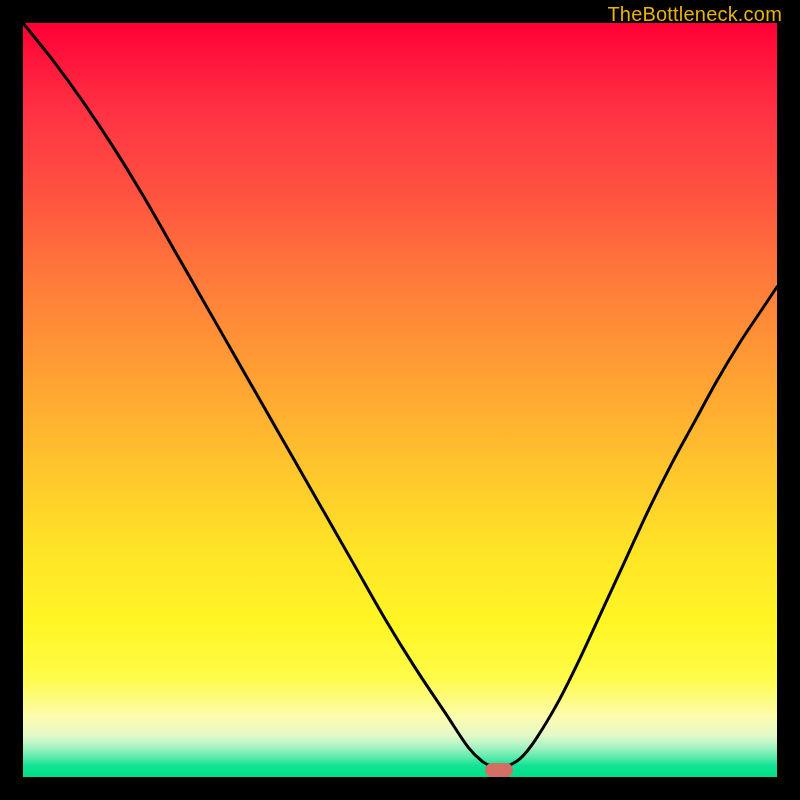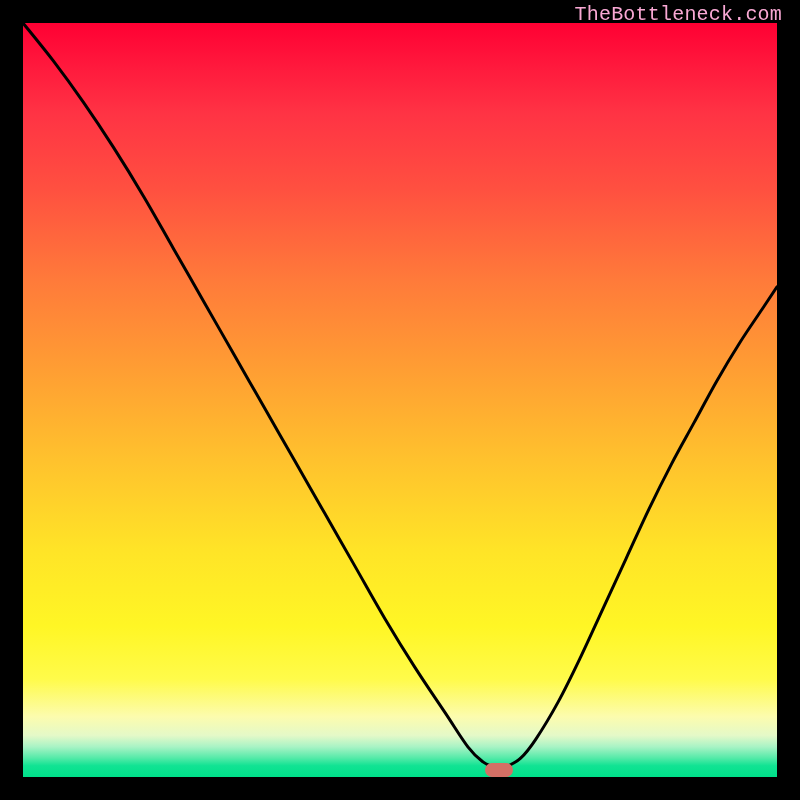--- a/index.html
+++ b/index.html
@@ -47,24 +47,24 @@
   }
   .marker {
     position: absolute;
     background: #d36f65;
     border-radius: 8px;
   }
   .wm {
     position: absolute;
     top: 3px;
     right: 18px;
-    font-family: Liberation Mono, monospace;
+    font-family: Liberation Sans, sans-serif;
     font-size: 20px;
     font-weight: 500;
-    color: #f9a8d4;
+    color: #eab308;
     letter-spacing: 0.2px;
   }
 </style>
 </head>
 <body>
 
 <div class="frame">
   <div class="plot-area">
     <div class="gradient"></div>
     <svg class="curve" viewBox="0 0 754 754" preserveAspectRatio="none">

